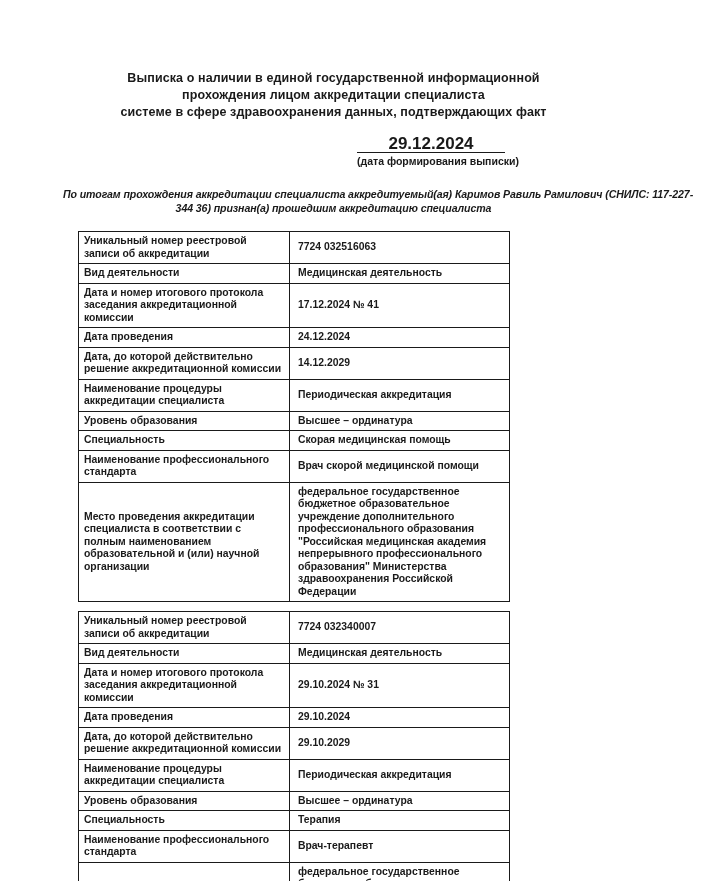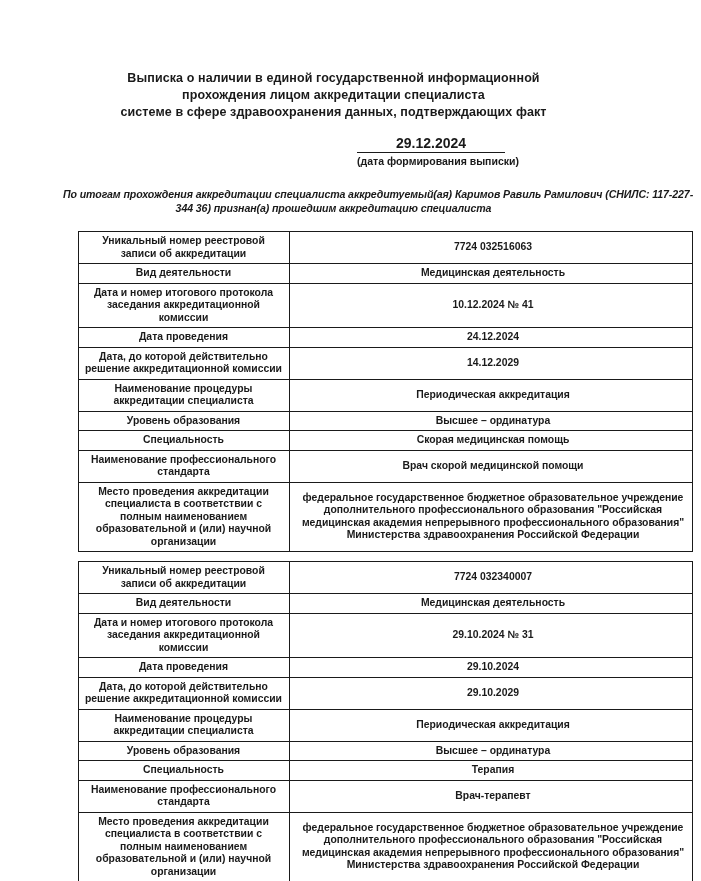--- a/index.html
+++ b/index.html
@@ -24,21 +24,21 @@
     font-size: 12.5px;
     line-height: 17px;
     letter-spacing: 0.1px;
   }
   .date-block {
     width: 148px;
     margin: 16px 84px 0 auto;
     text-align: center;
   }
   .date-value {
-    font-size: 14px;
+    font-size: 17px;
     line-height: 13px;
     border-bottom: 1.5px solid #1a1a1a;
     padding-bottom: 2px;
   }
   .date-caption {
     font-size: 10.5px;
     line-height: 12px;
     padding-top: 2px;
     white-space: nowrap;
   }
@@ -58,25 +58,24 @@
     line-height: 13px;
     text-decoration: underline;
   }
   .registry-heading {
     margin-top: 10px;
     text-align: center;
     font-size: 14px;
     line-height: 16px;
   }
   table.acc-table {
-    width: 615px;
+    width: 432px;
     border-collapse: collapse;
     table-layout: fixed;
     margin-top: 9px;
-    text-align: center;
   }
   table.acc-table + table.acc-table {
     margin-top: 9px;
   }
   .acc-table td {
     border: 1.5px solid #1a1a1a;
     font-size: 10.4px;
     line-height: 12.5px;
     vertical-align: middle;
     padding: 3px 6px 3px 5px;
@@ -118,21 +117,21 @@
       <tr>
         <td class="lbl">Уникальный номер реестровой записи об аккредитации</td>
         <td class="val">7724 032516063</td>
       </tr>
       <tr>
         <td class="lbl">Вид деятельности</td>
         <td class="val">Медицинская деятельность</td>
       </tr>
       <tr>
         <td class="lbl">Дата и номер итогового протокола заседания аккредитационной комиссии</td>
-        <td class="val">10.12.2024 № 41</td>
+        <td class="val">17.12.2024 № 41</td>
       </tr>
       <tr>
         <td class="lbl">Дата проведения</td>
         <td class="val">24.12.2024</td>
       </tr>
       <tr>
         <td class="lbl">Дата, до которой действительно решение аккредитационной комиссии</td>
         <td class="val">14.12.2029</td>
       </tr>
       <tr>

